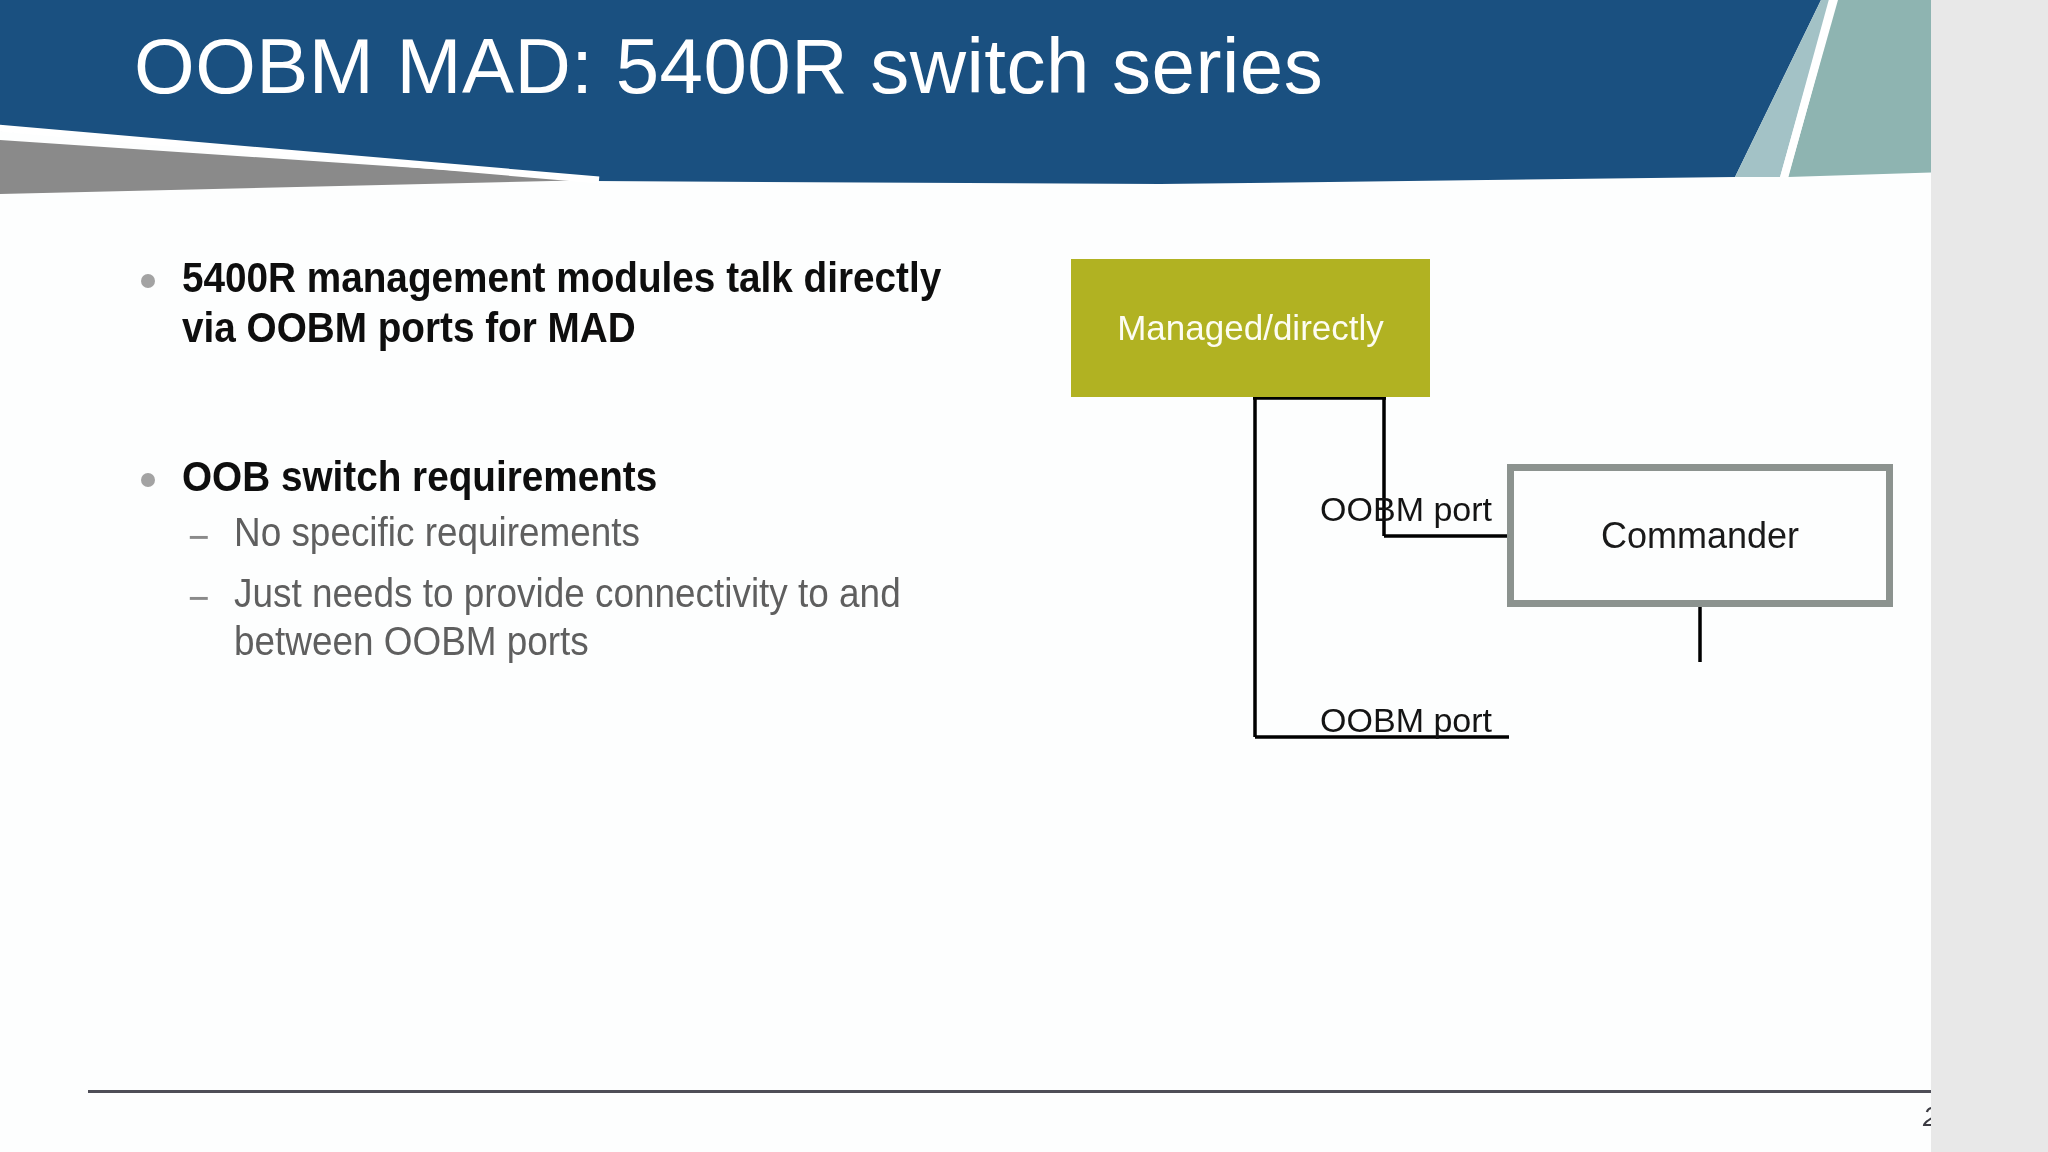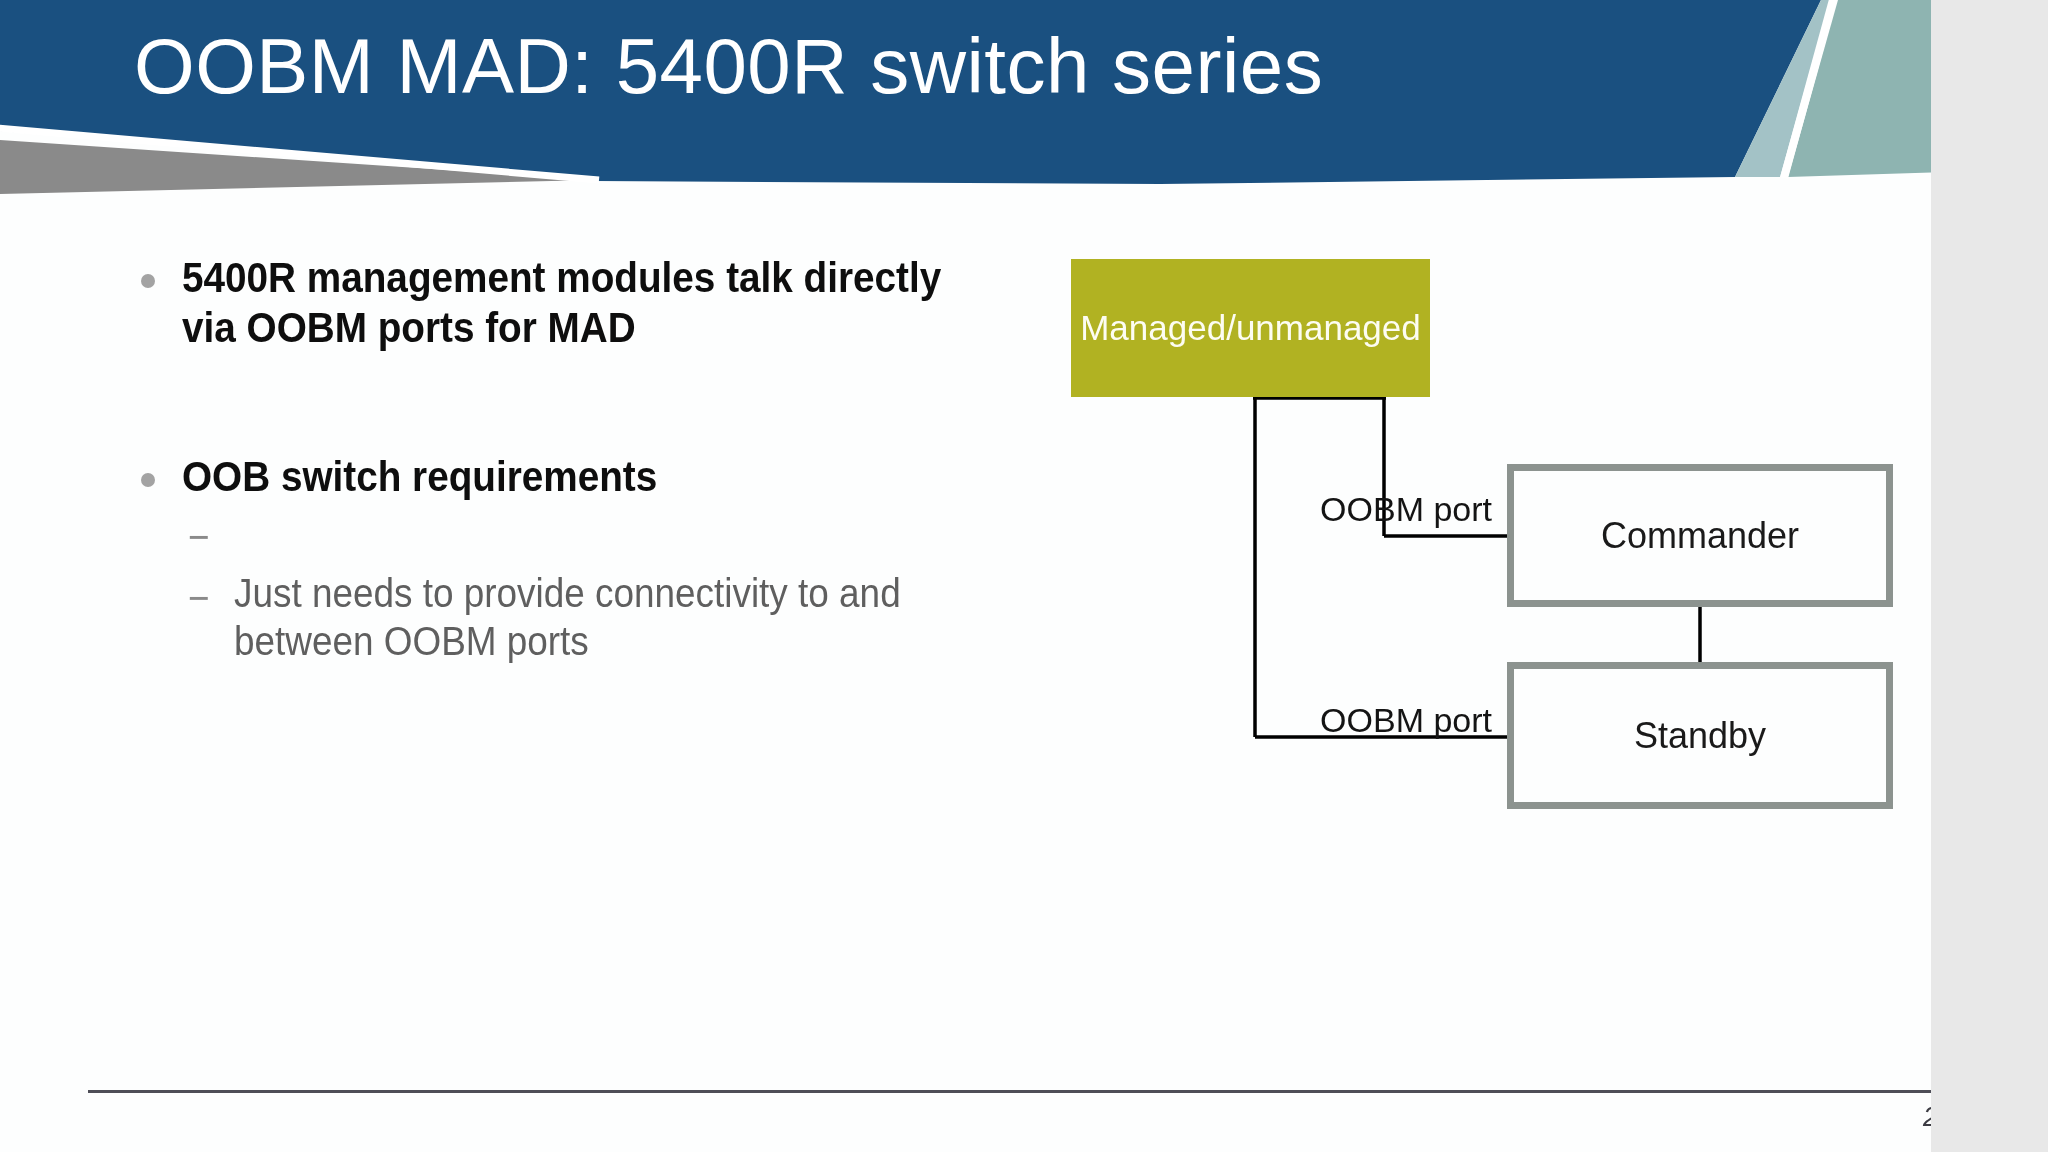--- a/index.html
+++ b/index.html
@@ -75,46 +75,44 @@
   <h1 class="title">OOBM MAD: 5400R switch series</h1>
 
   <span class="dot" style="left:141px;top:274px;"></span>
   <div class="txtline b1" style="left:182px;top:256px;"><span class="cond">5400R management modules talk directly</span></div>
   <div class="txtline b1" style="left:182px;top:306px;"><span class="cond">via OOBM ports for MAD</span></div>
 
   <span class="dot" style="left:141px;top:473px;"></span>
   <div class="txtline b1" style="left:182px;top:455px;"><span class="cond">OOB switch requirements</span></div>
 
   <div class="txtline dash" style="left:188px;top:517px;"><span class="cond">−</span></div>
+  <div class="txtline sub" style="left:234px;top:512px;"><span class="cond">No specific requirements</span></div>
 
   <div class="txtline dash" style="left:188px;top:578px;"><span class="cond">−</span></div>
   <div class="txtline sub" style="left:234px;top:573px;"><span class="cond">Just needs to provide connectivity to and</span></div>
   <div class="txtline sub" style="left:234px;top:621px;"><span class="cond">between OOBM ports</span></div>
 
   <svg class="connectors" viewBox="0 0 2048 1152">
     <line x1="1255" y1="397" x2="1255" y2="737" stroke="#000000" stroke-width="3.5"></line>
     <line x1="1384" y1="397" x2="1384" y2="536" stroke="#000000" stroke-width="3.5"></line>
     <line x1="1253" y1="398" x2="1386" y2="398" stroke="#000000" stroke-width="3.5"></line>
     <line x1="1384" y1="536" x2="1509" y2="536" stroke="#000000" stroke-width="3.5"></line>
     <line x1="1255" y1="737" x2="1509" y2="737" stroke="#000000" stroke-width="3.5"></line>
     <line x1="1700" y1="607" x2="1700" y2="662" stroke="#000000" stroke-width="3.5"></line>
   </svg>
 
   <div class="olive-box">
     <div>Managed/</div>
-    <div>unmanaged</div>
+    <div>directly</div>
   </div>
 
   <div class="node commander">
     <span>Commander</span>
   </div>
 
-  <div class="node standby">
-    <span>Standby</span>
-  </div>
 
   <div class="port-label p1">OOBM port</div>
   <div class="port-label p2">OOBM port</div>
 
   <div class="footer-line"></div>
   <div class="page-number">24</div>
 
 </div>
 
 </body></html>

